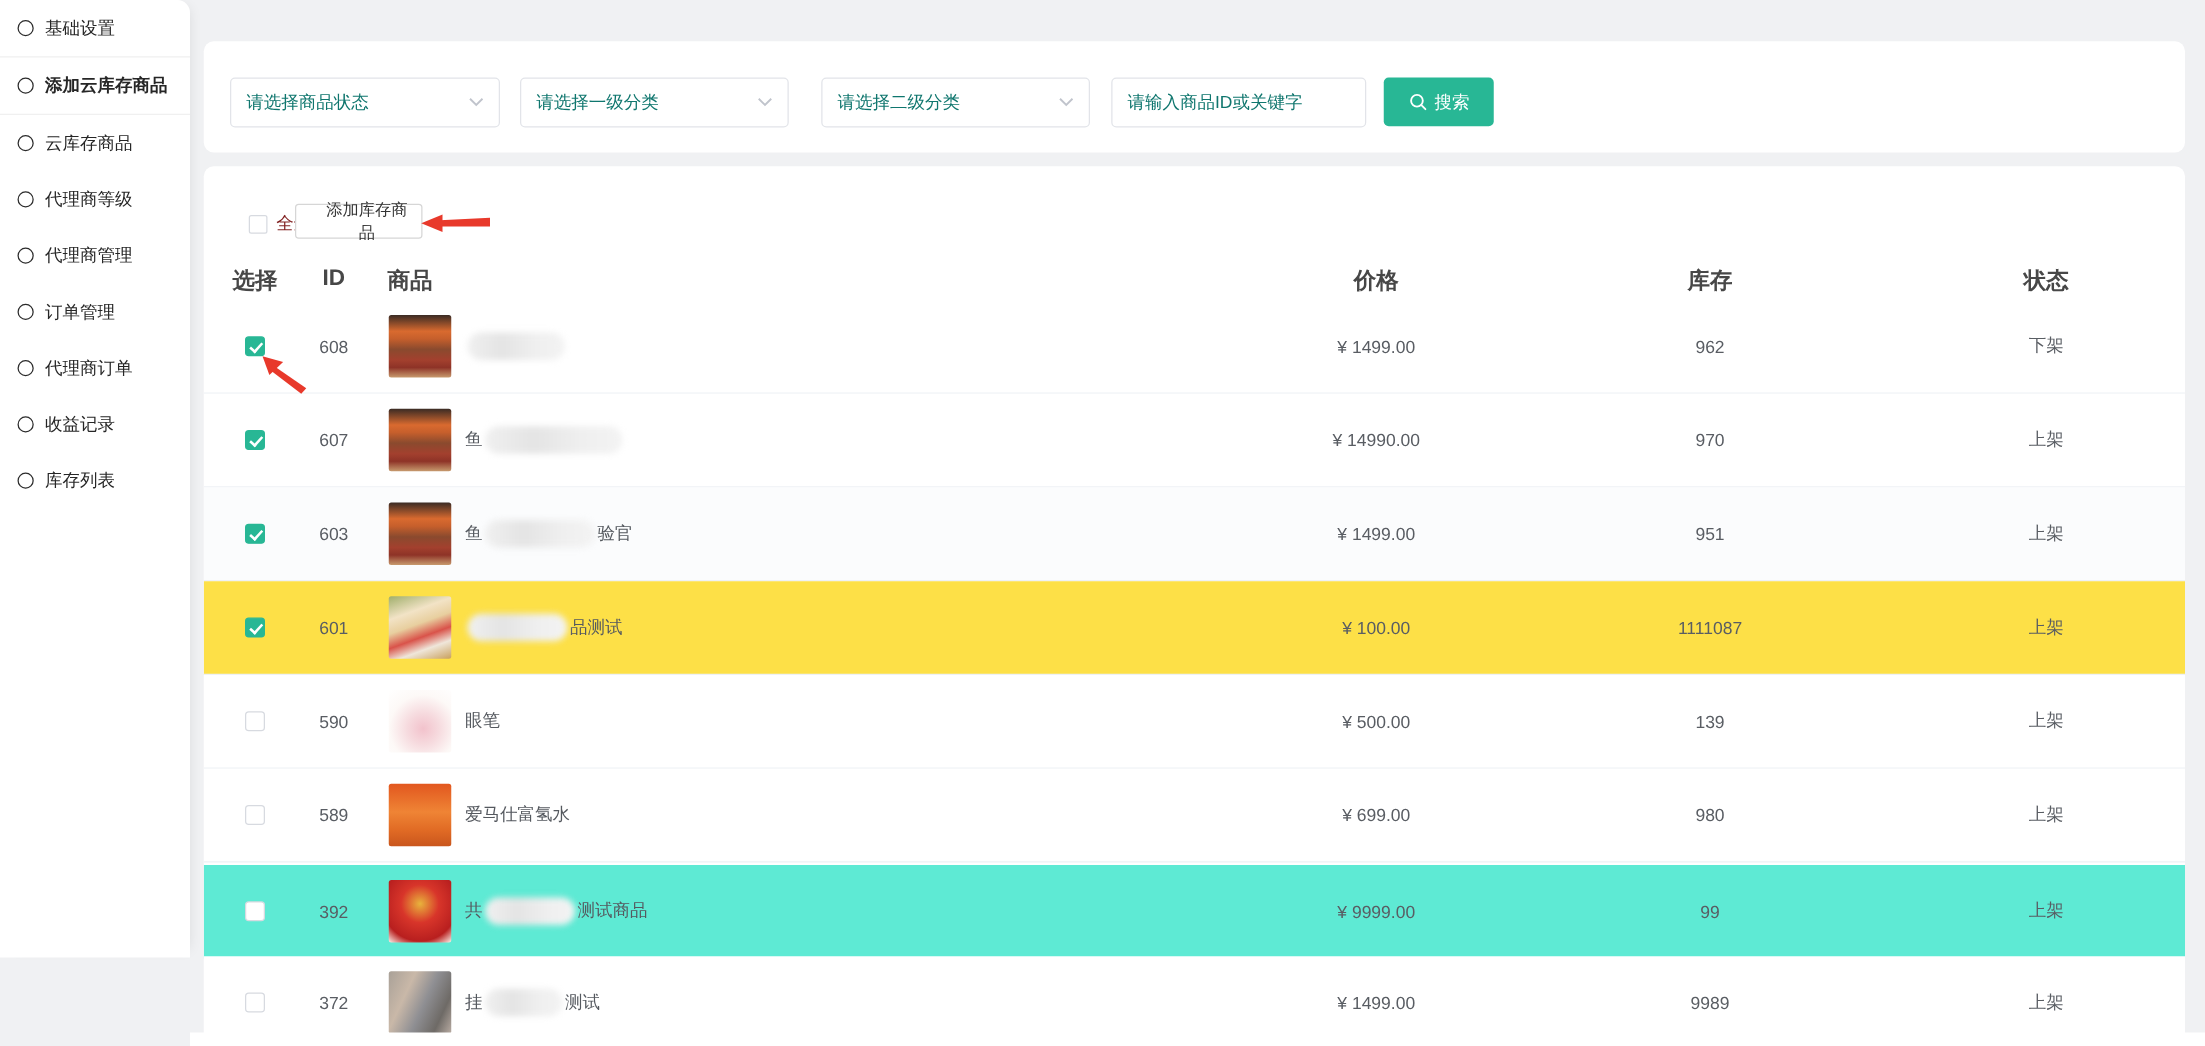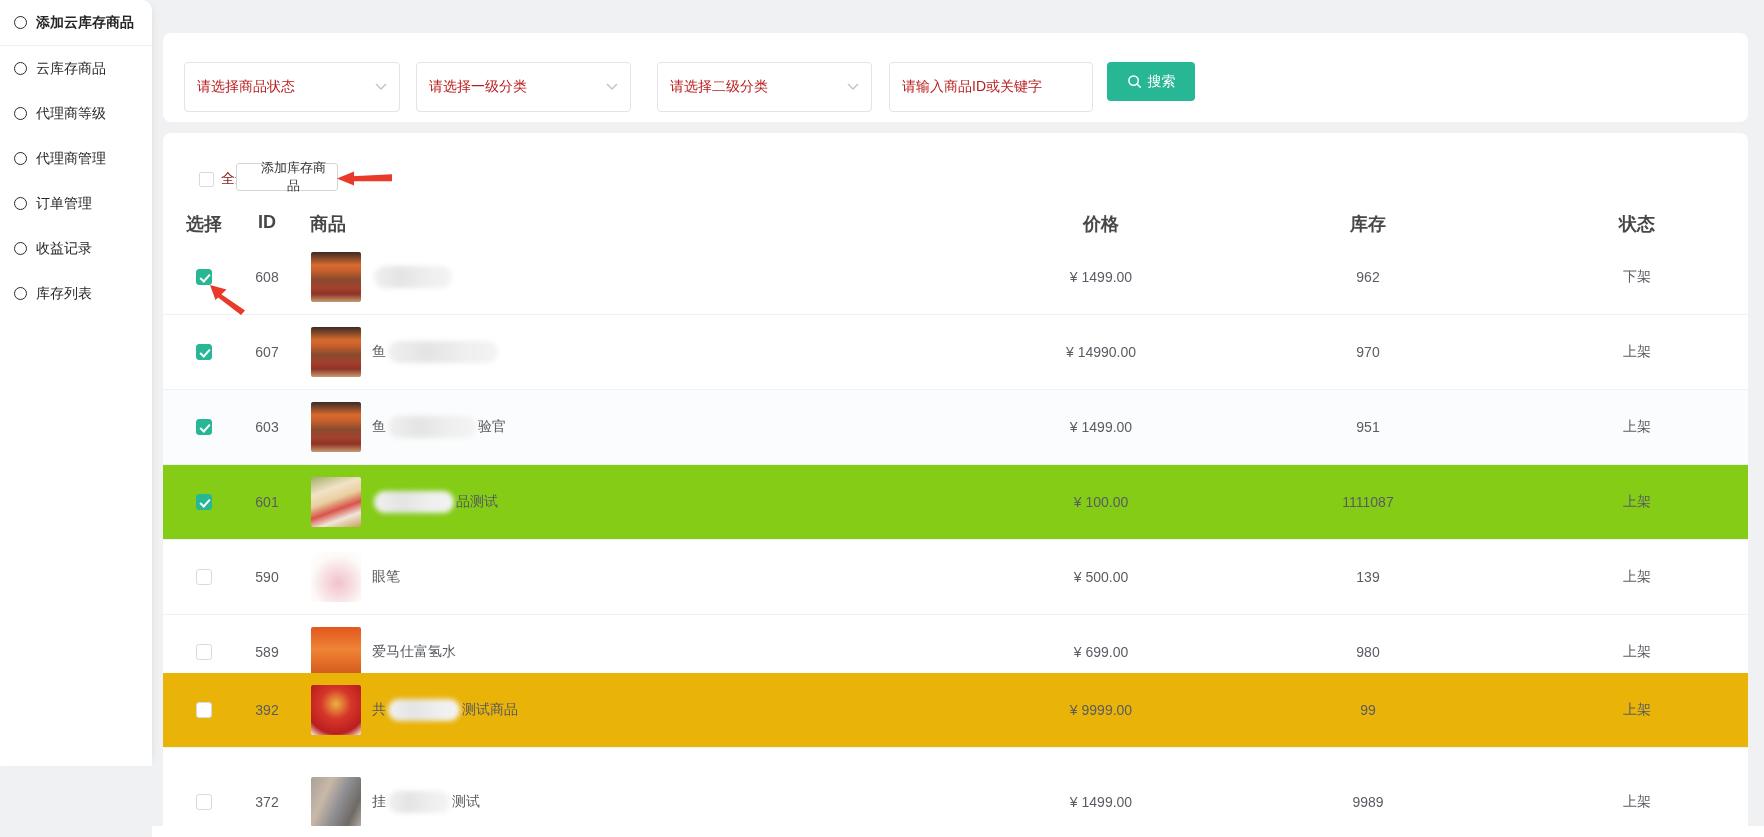--- a/index.html
+++ b/index.html
@@ -23,24 +23,24 @@
     width:11px;height:11px;border:1.7px solid #2b2b2b;border-radius:50%;flex:0 0 auto;background:#fff;
   }
   .side-item.has-divider{border-bottom:1px solid #f0f0f0;}
   .side-item.active{font-weight:bold;}
   
   .filter-card{
     position:absolute;left:163px;top:33px;width:1585px;height:89px;
     background:#fff;border-radius:8px;
   }
   .select,.search-input{
-    position:absolute;top:29px;height:50px;box-sizing:border-box;
+    position:absolute;top:29px;height:40px;box-sizing:border-box;
     border:1px solid #e2e4e9;border-radius:4px;background:#fff;
     display:flex;align-items:center;justify-content:space-between;
-    padding:0 12px;font-size:14px;color:#b91c1c;
+    padding:0 12px;font-size:14px;color:#0f766e;
   }
   .select{cursor:pointer;}
   .sel-1{left:21px;width:216px;}
   .sel-2{left:253px;width:215px;}
   .sel-3{left:494px;width:215px;}
   .search-input{left:726px;width:204px;}
   .search-btn{
     position:absolute;left:944px;top:29px;width:88px;height:39px;
     border:none;border-radius:4px;background:#28b795;color:#fff;font-size:14px;
     display:flex;align-items:center;justify-content:center;gap:6px;cursor:pointer;
@@ -112,39 +112,47 @@
   .img-perfume{background:radial-gradient(circle at 55% 62%,#f2c2cc 0%,#f6dade 30%,#fdf9f7 65%,#ffffff 100%);}
   .img-orange{background:linear-gradient(180deg,#e2571f 0%,#ef8435 45%,#e06a24 75%,#c9561d 100%);}
   .img-gift{background:radial-gradient(circle at 50% 38%,#e8b33c 0%,#d8352a 38%,#b81f1f 75%,#fdf4ec 100%);}
   .img-clothes{background:linear-gradient(115deg,#a9a198 0%,#c9b8a8 30%,#8f8f93 55%,#6e6a66 80%,#b9aca3 100%);}
   .bottom-strip{position:absolute;left:152px;top:826px;width:1612px;height:11px;background:#fff;}
 </style>
 </head>
 <body>
 
 <nav class="sidebar" id="sidebar">
+    <div class="side-item has-divider">
+    <span class="dot"></span>
+    <span class="side-label">基础设置</span>
+  </div>
     <div class="side-item has-divider active">
     <span class="dot"></span>
     <span class="side-label">添加云库存商品</span>
   </div>
     <div class="side-item">
     <span class="dot"></span>
     <span class="side-label">云库存商品</span>
   </div>
     <div class="side-item">
     <span class="dot"></span>
     <span class="side-label">代理商等级</span>
   </div>
     <div class="side-item">
     <span class="dot"></span>
     <span class="side-label">代理商管理</span>
   </div>
     <div class="side-item">
     <span class="dot"></span>
     <span class="side-label">订单管理</span>
+  </div>
+    <div class="side-item">
+    <span class="dot"></span>
+    <span class="side-label">代理商订单</span>
   </div>
     <div class="side-item">
     <span class="dot"></span>
     <span class="side-label">收益记录</span>
   </div>
     <div class="side-item">
     <span class="dot"></span>
     <span class="side-label">库存列表</span>
   </div>
   </nav>
@@ -233,21 +241,21 @@
     <div class="c-img img-meatbox"></div>
     <div class="c-name">
       <span class="name-prefix">鱼</span>
       <span class="redact" style="width: 88px;"></span>
       <span class="name-suffix">验官</span>
     </div>
     <div class="cell c-price">¥ 1499.00</div>
     <div class="cell c-stock">951</div>
     <div class="cell c-status">上架</div>
   </div>
-      <div class="row" style="top: 332px; background: #84cc16;">
+      <div class="row" style="top: 332px; background: #fde047;">
     <span class="cb big c-select checked"></span>
     <div class="cell c-id">601</div>
     <div class="c-img img-food"></div>
     <div class="c-name">
       <span class="name-prefix"></span>
       <span class="redact" style="width: 80px;"></span>
       <span class="name-suffix">品测试</span>
     </div>
     <div class="cell c-price">¥ 100.00</div>
     <div class="cell c-stock">1111087</div>
@@ -272,21 +280,21 @@
     <div class="c-img img-orange"></div>
     <div class="c-name">
       <span class="name-prefix">爱马仕富氢水</span>
 
       <span class="name-suffix"></span>
     </div>
     <div class="cell c-price">¥ 699.00</div>
     <div class="cell c-stock">980</div>
     <div class="cell c-status">上架</div>
   </div>
-      <div class="row" style="top: 540px; background: #eab308;">
+      <div class="row" style="top: 559px; background: #5eead4;">
     <span class="cb big c-select"></span>
     <div class="cell c-id">392</div>
     <div class="c-img img-gift"></div>
     <div class="c-name">
       <span class="name-prefix">共</span>
       <span class="redact" style="width: 72px;"></span>
       <span class="name-suffix">测试商品</span>
     </div>
     <div class="cell c-price">¥ 9999.00</div>
     <div class="cell c-stock">99</div>

